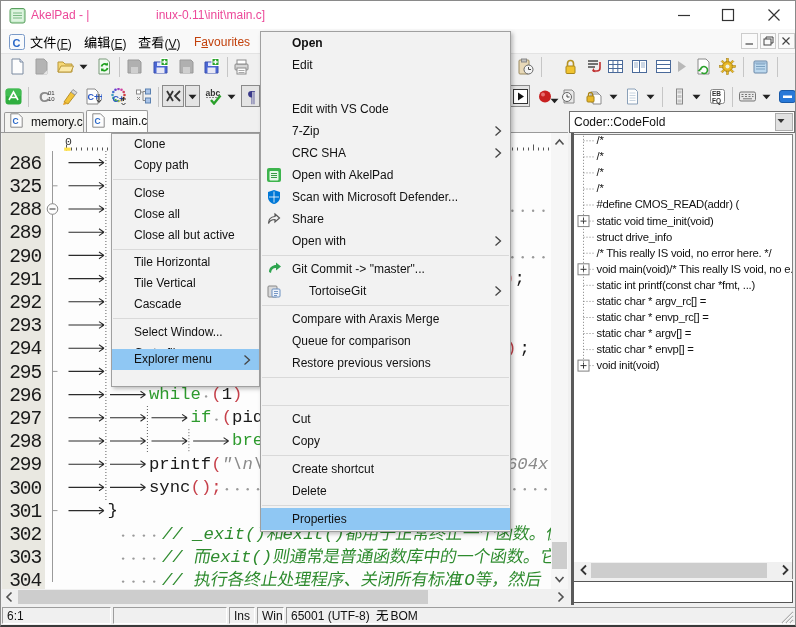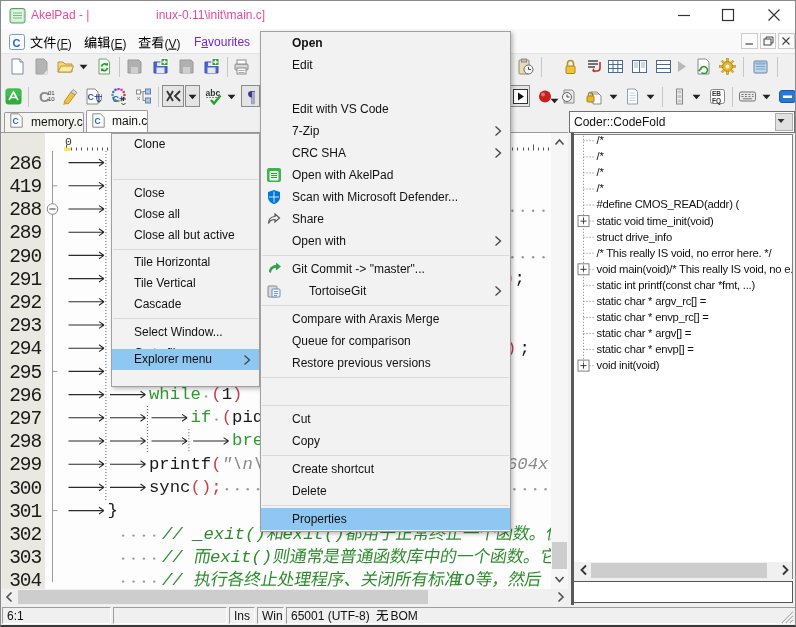--- a/index.html
+++ b/index.html
@@ -75,21 +75,21 @@
     <svg class="mbit" style="left:83.0px;top:33px" width="48" height="18" viewBox="0 0 48 18">
       <use href="#g44" transform="translate(0.0 13.5) scale(0.0132 -0.0132)"></use>
       <use href="#g45" transform="translate(13.2 13.5) scale(0.0132 -0.0132)"></use>
       <text x="26.4" y="13.5" font-family="Liberation Sans" font-size="12" fill="#111">(<tspan text-decoration="underline">E</tspan>)</text>
     </svg>
     <svg class="mbit" style="left:137.0px;top:33px" width="48" height="18" viewBox="0 0 48 18">
       <use href="#g46" transform="translate(0.0 13.5) scale(0.0132 -0.0132)"></use>
       <use href="#g47" transform="translate(13.2 13.5) scale(0.0132 -0.0132)"></use>
       <text x="26.4" y="13.5" font-family="Liberation Sans" font-size="12" fill="#111">(<tspan text-decoration="underline">V</tspan>)</text>
     </svg>
-    <div style="position:absolute;left:193px;top:34px;font-size:12px;color:#6d28d9">F<span style="text-decoration:underline">a</span>vourites</div>
+    <div style="position:absolute;left:193px;top:34px;font-size:12px;color:#c2410c">F<span style="text-decoration:underline">a</span>vourites</div>
     <div style="position:absolute;left:740.0px;top:32px;width:16.5px;height:16px;border:1px solid #ccc;background:#fafafa"></div>
     <svg style="position:absolute;left:740.0px;top:32px" width="16" height="16" viewBox="0 0 16 16">
       <path d="M4.5 11 H12" stroke="#444" stroke-width="1.2"></path>
     </svg>
     <div style="position:absolute;left:758.7px;top:32px;width:16.5px;height:16px;border:1px solid #ccc;background:#fafafa"></div>
     <svg style="position:absolute;left:758.7px;top:32px" width="16" height="16" viewBox="0 0 16 16">
       <rect x="4" y="6" width="7" height="6" fill="none" stroke="#444"></rect>
       <path d="M6 6 V4 H13 V10 H11" fill="none" stroke="#444"></path>
     </svg>
     <div style="position:absolute;left:777.4px;top:32px;width:16.5px;height:16px;border:1px solid #ccc;background:#fafafa"></div>
@@ -701,21 +701,21 @@
         <g fill="#2e8b2e">
           <use href="#g40" transform="translate(506.3 17.2) scale(0.0169 -0.0169) skewX(10)"></use>
         </g>
         <g fill="#2e8b2e">
           <use href="#g41" transform="translate(522.6 17.2) scale(0.0169 -0.0169) skewX(10)"></use>
         </g>
       </svg>
     </div>
     <div id="gutterwrap">
       <div class="ln" style="top:3.8px">286</div>
-      <div class="ln" style="top:27.0px">419</div>
+      <div class="ln" style="top:27.0px">325</div>
       <div class="ln" style="top:50.2px">288</div>
       <div class="ln" style="top:73.4px">289</div>
       <div class="ln" style="top:96.6px">290</div>
       <div class="ln" style="top:119.8px">291</div>
       <div class="ln" style="top:143.0px">292</div>
       <div class="ln" style="top:166.2px">293</div>
       <div class="ln" style="top:189.4px">294</div>
       <div class="ln" style="top:212.6px">295</div>
       <div class="ln" style="top:235.8px">296</div>
       <div class="ln" style="top:259.0px">297</div>
@@ -813,20 +813,21 @@
     <svg style="position:absolute;left:374px;top:608px" width="52" height="14" viewBox="0 0 50 14">
       <use href="#g48" transform="translate(0.0 11.0) scale(0.0125 -0.0125)"></use>
       <text x="14.5" y="11" font-family="Liberation Sans" font-size="12" fill="#111">BOM</text>
     </svg>
     <svg style="position:absolute;left:780px;top:610px" width="13" height="13" viewBox="0 0 13 13">
       <path d="M12 1 L1 12 M12 5 L5 12 M12 9 L9 12" stroke="#b0b0b0" stroke-width="1.2"></path>
       <path d="M12 2 L2 12 M12 6 L6 12 M12 10 L10 12" stroke="#fff" stroke-width="0.8"></path>
     </svg>
     <div class="menu" id="menuL" style="left:110px;top:132px;width:149px;height:253.5px">
       <div class="mi" style="top:0.0px;height:21px;line-height:21px"><span style="padding-left:22px">Clone</span></div>
+      <div class="mi" style="top:21.0px;height:21px;line-height:21px"><span style="padding-left:22px">Copy path</span></div>
       <div class="msep" style="top:42.0px;height:6px">
         <i></i>
       </div>
       <div class="mi" style="top:48.5px;height:21px;line-height:21px"><span style="padding-left:22px">Close</span></div>
       <div class="mi" style="top:69.5px;height:21px;line-height:21px"><span style="padding-left:22px">Close all</span></div>
       <div class="mi" style="top:90.5px;height:21px;line-height:21px"><span style="padding-left:22px">Close all but active</span></div>
       <div class="msep" style="top:111.5px;height:6px">
         <i></i>
       </div>
       <div class="mi" style="top:118.0px;height:21px;line-height:21px"><span style="padding-left:22px">Tile Horizontal</span></div>

